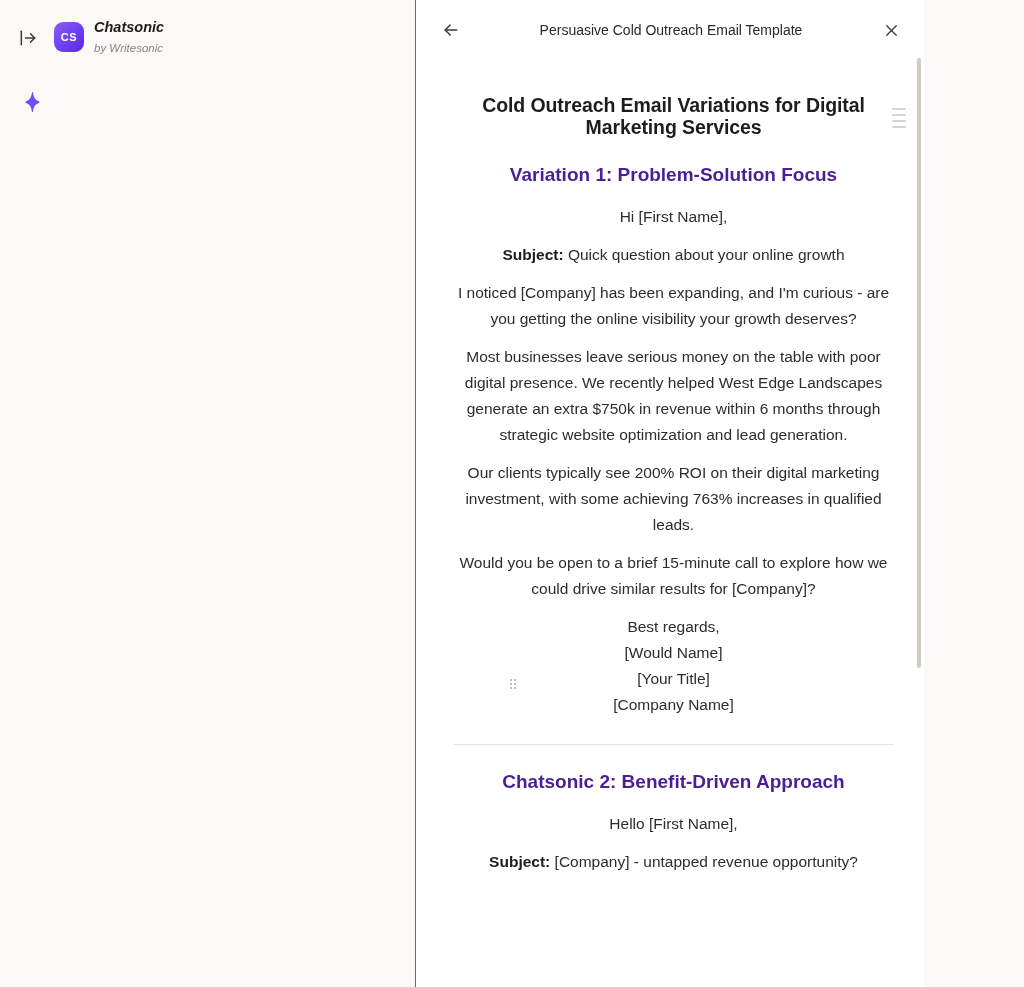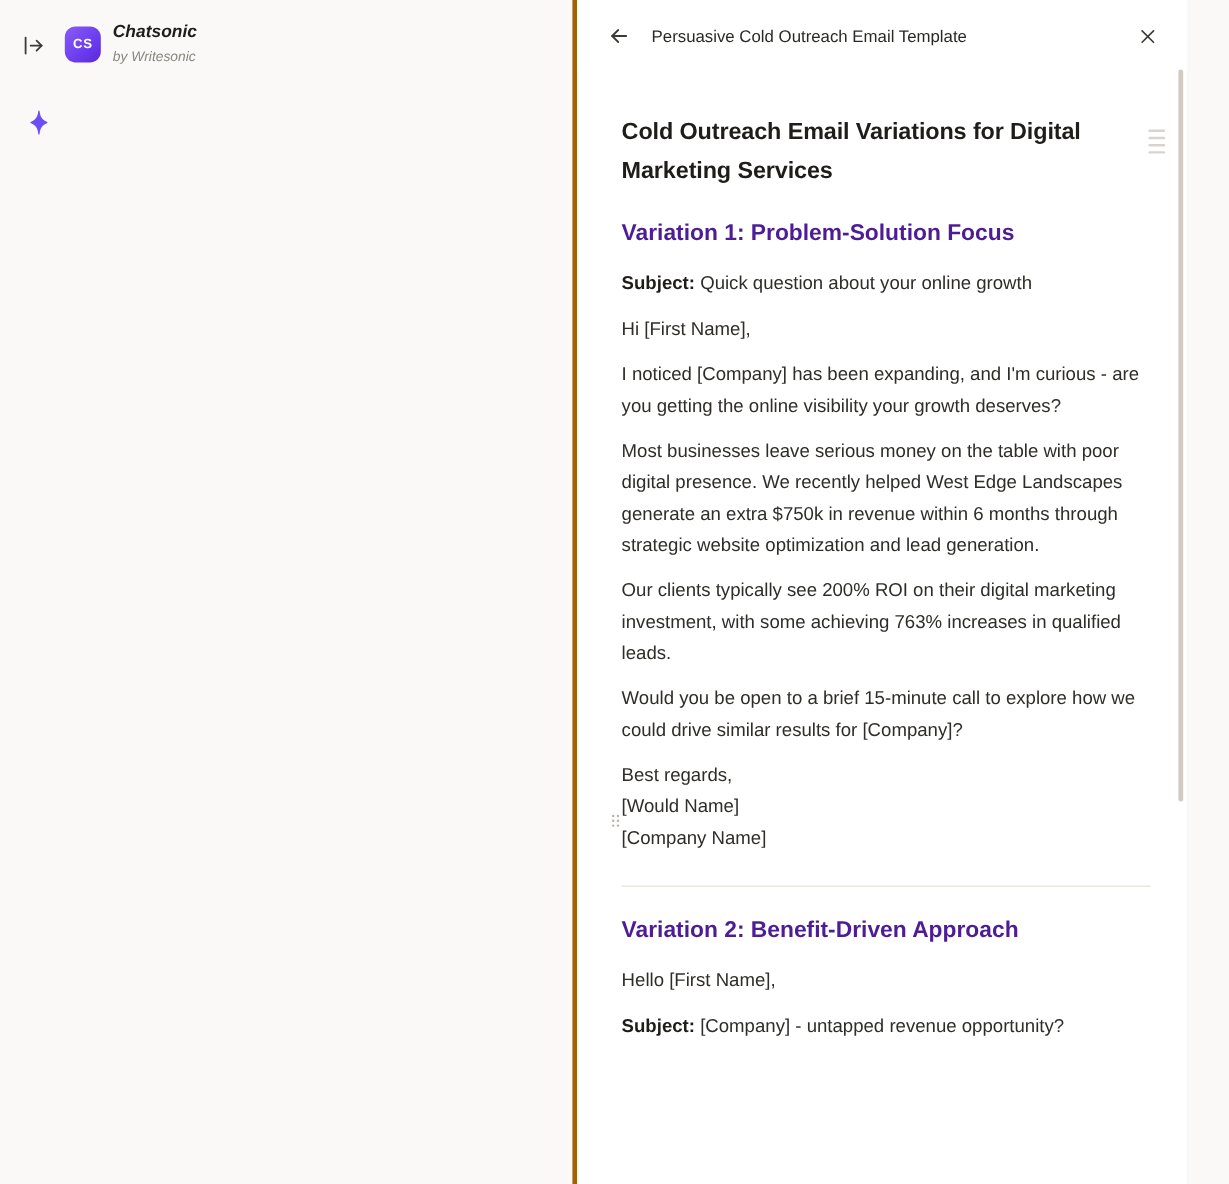--- a/index.html
+++ b/index.html
@@ -13,25 +13,25 @@
   .app {
     position: relative;
     width: 1024px;
     height: 987px;
     display: flex;
     background: #faf9f7;
   }
 
   
   .left-panel {
-    width: 481px;
+    width: 416px;
     height: 987px;
     background: #faf9f7;
     position: relative;
-    border-right: 4px solid #a16207;
+    border-right: 1px solid #a16207;
   }
   .left-header {
     display: flex;
     align-items: center;
     gap: 14px;
     padding: 14px 16px 0 16px;
     height: 60px;
   }
   .collapse-btn {
     width: 24px;
@@ -110,20 +110,21 @@
   }
 
   
   .right-panel {
     width: 508px;
     height: 987px;
     background: #ffffff;
     position: relative;
     display: flex;
     flex-direction: column;
+    text-align: center;
   }
   .doc-header {
     height: 60px;
     flex: 0 0 60px;
     display: flex;
     align-items: center;
     padding: 0 20px 0 22px;
     background: #ffffff;
     gap: 14px;
   }
@@ -152,21 +153,21 @@
     position: relative;
     padding: 0 30px 0 37px;
   }
   .doc-body {
     padding-top: 34px;
     max-width: 452px;
     color: #2b2925;
   }
   h1.doc-h1 {
     font-size: 19.5px;
-    line-height: 32px;
+    line-height: 22px;
     font-weight: 700;
     color: #1f1d1a;
     margin-bottom: 13px;
     letter-spacing: -0.1px;
   }
   h2.doc-h2 {
     font-size: 19px;
     line-height: 22px;
     font-weight: 700;
     color: #4c1d95;
@@ -292,40 +293,41 @@
       </div>
     </div>
 
     <div class="doc-scroll">
       <div class="doc-body">
 
         <h1 class="doc-h1">Cold Outreach Email Variations for Digital Marketing Services</h1>
 
         <h2 class="doc-h2">Variation 1: Problem-Solution Focus</h2>
 
+        <p class="doc-p">Hi [First Name],</p>
+
         <p class="doc-p">
           <b>Subject:</b>
           <span>Quick question about your online growth</span>
         </p>
-
-        <p class="doc-p">Hi [First Name],</p>
         <p class="doc-p">I noticed [Company] has been expanding, and I'm curious - are you getting the online visibility your growth deserves?</p>
         <p class="doc-p">Most businesses leave serious money on the table with poor digital presence. We recently helped West Edge Landscapes generate an extra $750k in revenue within 6 months through strategic website optimization and lead generation.</p>
         <p class="doc-p">Our clients typically see 200% ROI on their digital marketing investment, with some achieving 763% increases in qualified leads.</p>
         <p class="doc-p">Would you be open to a brief 15-minute call to explore how we could drive similar results for [Company]?</p>
 
         <div class="sig-block">
           <div>Best regards,</div>
           <div>[Would Name]</div>
+          <div>[Your Title]</div>
           <div>[Company Name]</div>
         </div>
 
         <div class="divider"></div>
 
-        <h2 class="doc-h2">Variation 2: Benefit-Driven Approach</h2>
+        <h2 class="doc-h2">Chatsonic 2: Benefit-Driven Approach</h2>
 
         <p class="doc-p">Hello [First Name],</p>
 
         <p class="doc-p">
           <b>Subject:</b>
           <span>[Company] - untapped revenue opportunity?</span>
         </p>
 
       </div>
     </div>

